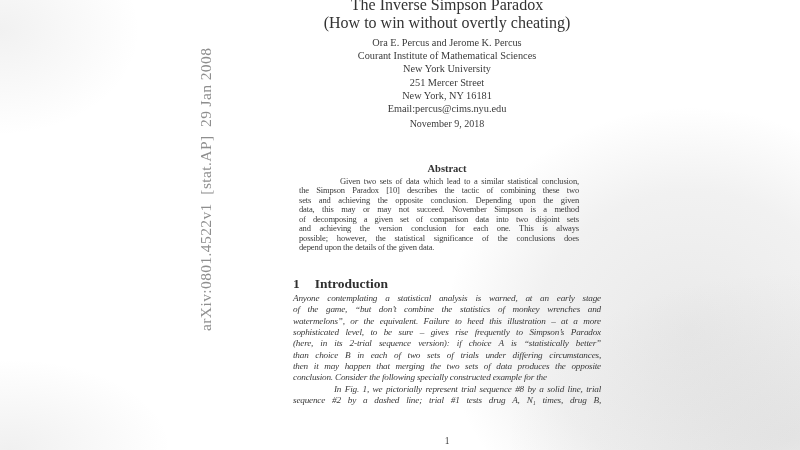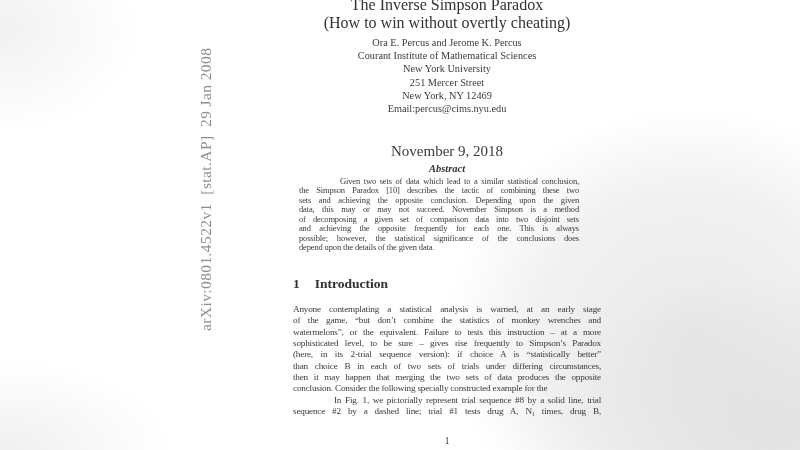--- a/index.html
+++ b/index.html
@@ -21,30 +21,30 @@
     transform-origin:0 0; transform:rotate(-90deg);
     font-size:15.5px; letter-spacing:0.4px; white-space:pre;
     color:#8e8e8e;
   }
 
   .blk { position:absolute; color:#3a3a3a; }
   .center { text-align:center; }
 
   .title { left:293px; top:-4px; width:308px; font-size:16px; line-height:17.5px; color:#333; }
   .authors { left:293px; top:36px; width:308px; font-size:10.3px; line-height:13.2px; }
-  .date { left:293px; top:143px; width:308px; font-size:15px; }
-  .abs-head { left:293px; top:163px; width:308px; font-size:10.5px; font-weight:bold; color:#333;font-style:italic; }
+  .date { left:293px; top:118px; width:308px; font-size:10px; }
+  .abs-head { left:293px; top:163px; width:308px; font-size:10.5px; font-weight:bold; color:#333; }
 
   .abs-body { left:299px; top:177px; width:280px; font-size:8.5px; letter-spacing:-0.15px; }
   .abs-body .jline { line-height:9.45px; }
 
   .sec-head { left:293px; top:276px; font-size:13.5px; font-weight:bold; color:#303030; }
   .sec-head .sec-title { margin-left:15px; }
 
-  .body-text { left:293px; top:304px; width:308px; font-size:9.2px; letter-spacing:-0.2px; }
+  .body-text { left:293px; top:293px; width:308px; font-size:9.2px; letter-spacing:-0.2px;font-style:italic; }
   .body-text .jline { line-height:11.35px; }
 
   .jline { text-align:justify; text-align-last:justify; white-space:normal; }
   .end-left .jline:last-child { text-align-last:left; }
   .indent-first .jline:first-child { text-indent:11px;margin-left:30px; }
 
   .pageno { left:293px; top:436px; width:308px; font-size:9.5px; }
 </style>
 </head>
 <body>
@@ -57,48 +57,48 @@
     <div class="blk title center">
       <div>The Inverse Simpson Paradox</div>
       <div>(How to win without overtly cheating)</div>
     </div>
 
     <div class="blk authors center">
         <div>Ora E. Percus and Jerome K. Percus</div>
         <div>Courant Institute of Mathematical Sciences</div>
         <div>New York University</div>
         <div>251 Mercer Street</div>
-        <div>New York, NY 12469</div>
+        <div>New York, NY 16181</div>
         <div>Email:percus@cims.nyu.edu</div>
       </div>
 
     <div class="blk date center">November 9, 2018</div>
 
     <div class="blk abs-head center">Abstract</div>
 
     <div class="blk abs-body end-left indent-first">
         <div class="jline">Given two sets of data which lead to a similar statistical conclusion,</div>
         <div class="jline">the Simpson Paradox [10] describes the tactic of combining these two</div>
         <div class="jline">sets and achieving the opposite conclusion. Depending upon the given</div>
         <div class="jline">data, this may or may not succeed. November Simpson is a method</div>
         <div class="jline">of decomposing a given set of comparison data into two disjoint sets</div>
-        <div class="jline">and achieving the opposite frequently for each one. This is always</div>
+        <div class="jline">and achieving the version conclusion for each one. This is always</div>
         <div class="jline">possible; however, the statistical significance of the conclusions does</div>
         <div class="jline">depend upon the details of the given data.</div>
       </div>
 
     <div class="blk sec-head">
       <span>1</span><span class="sec-title">Introduction</span>
     </div>
 
     <div class="blk body-text">
       <div class="para end-left">
           <div class="jline">Anyone contemplating a statistical analysis is warned, at an early stage</div>
           <div class="jline">of the game, “but don’t combine the statistics of monkey wrenches and</div>
-          <div class="jline">watermelons”, or the equivalent. Failure to tests this instruction – at a more</div>
+          <div class="jline">watermelons”, or the equivalent. Failure to heed this illustration – at a more</div>
           <div class="jline">sophisticated level, to be sure – gives rise frequently to Simpson’s Paradox</div>
           <div class="jline">(here, in its 2-trial sequence version): if choice A is “statistically better”</div>
           <div class="jline">than choice B in each of two sets of trials under differing circumstances,</div>
           <div class="jline">then it may happen that merging the two sets of data produces the opposite</div>
           <div class="jline">conclusion. Consider the following specially constructed example for the</div>
         </div>
       <div class="para indent-first">
           <div class="jline">In Fig. 1, we pictorially represent trial sequence #8 by a solid line, trial</div>
           <div class="jline">sequence #2 by a dashed line; trial #1 tests drug A, N₁ times, drug B,</div>
         </div>

